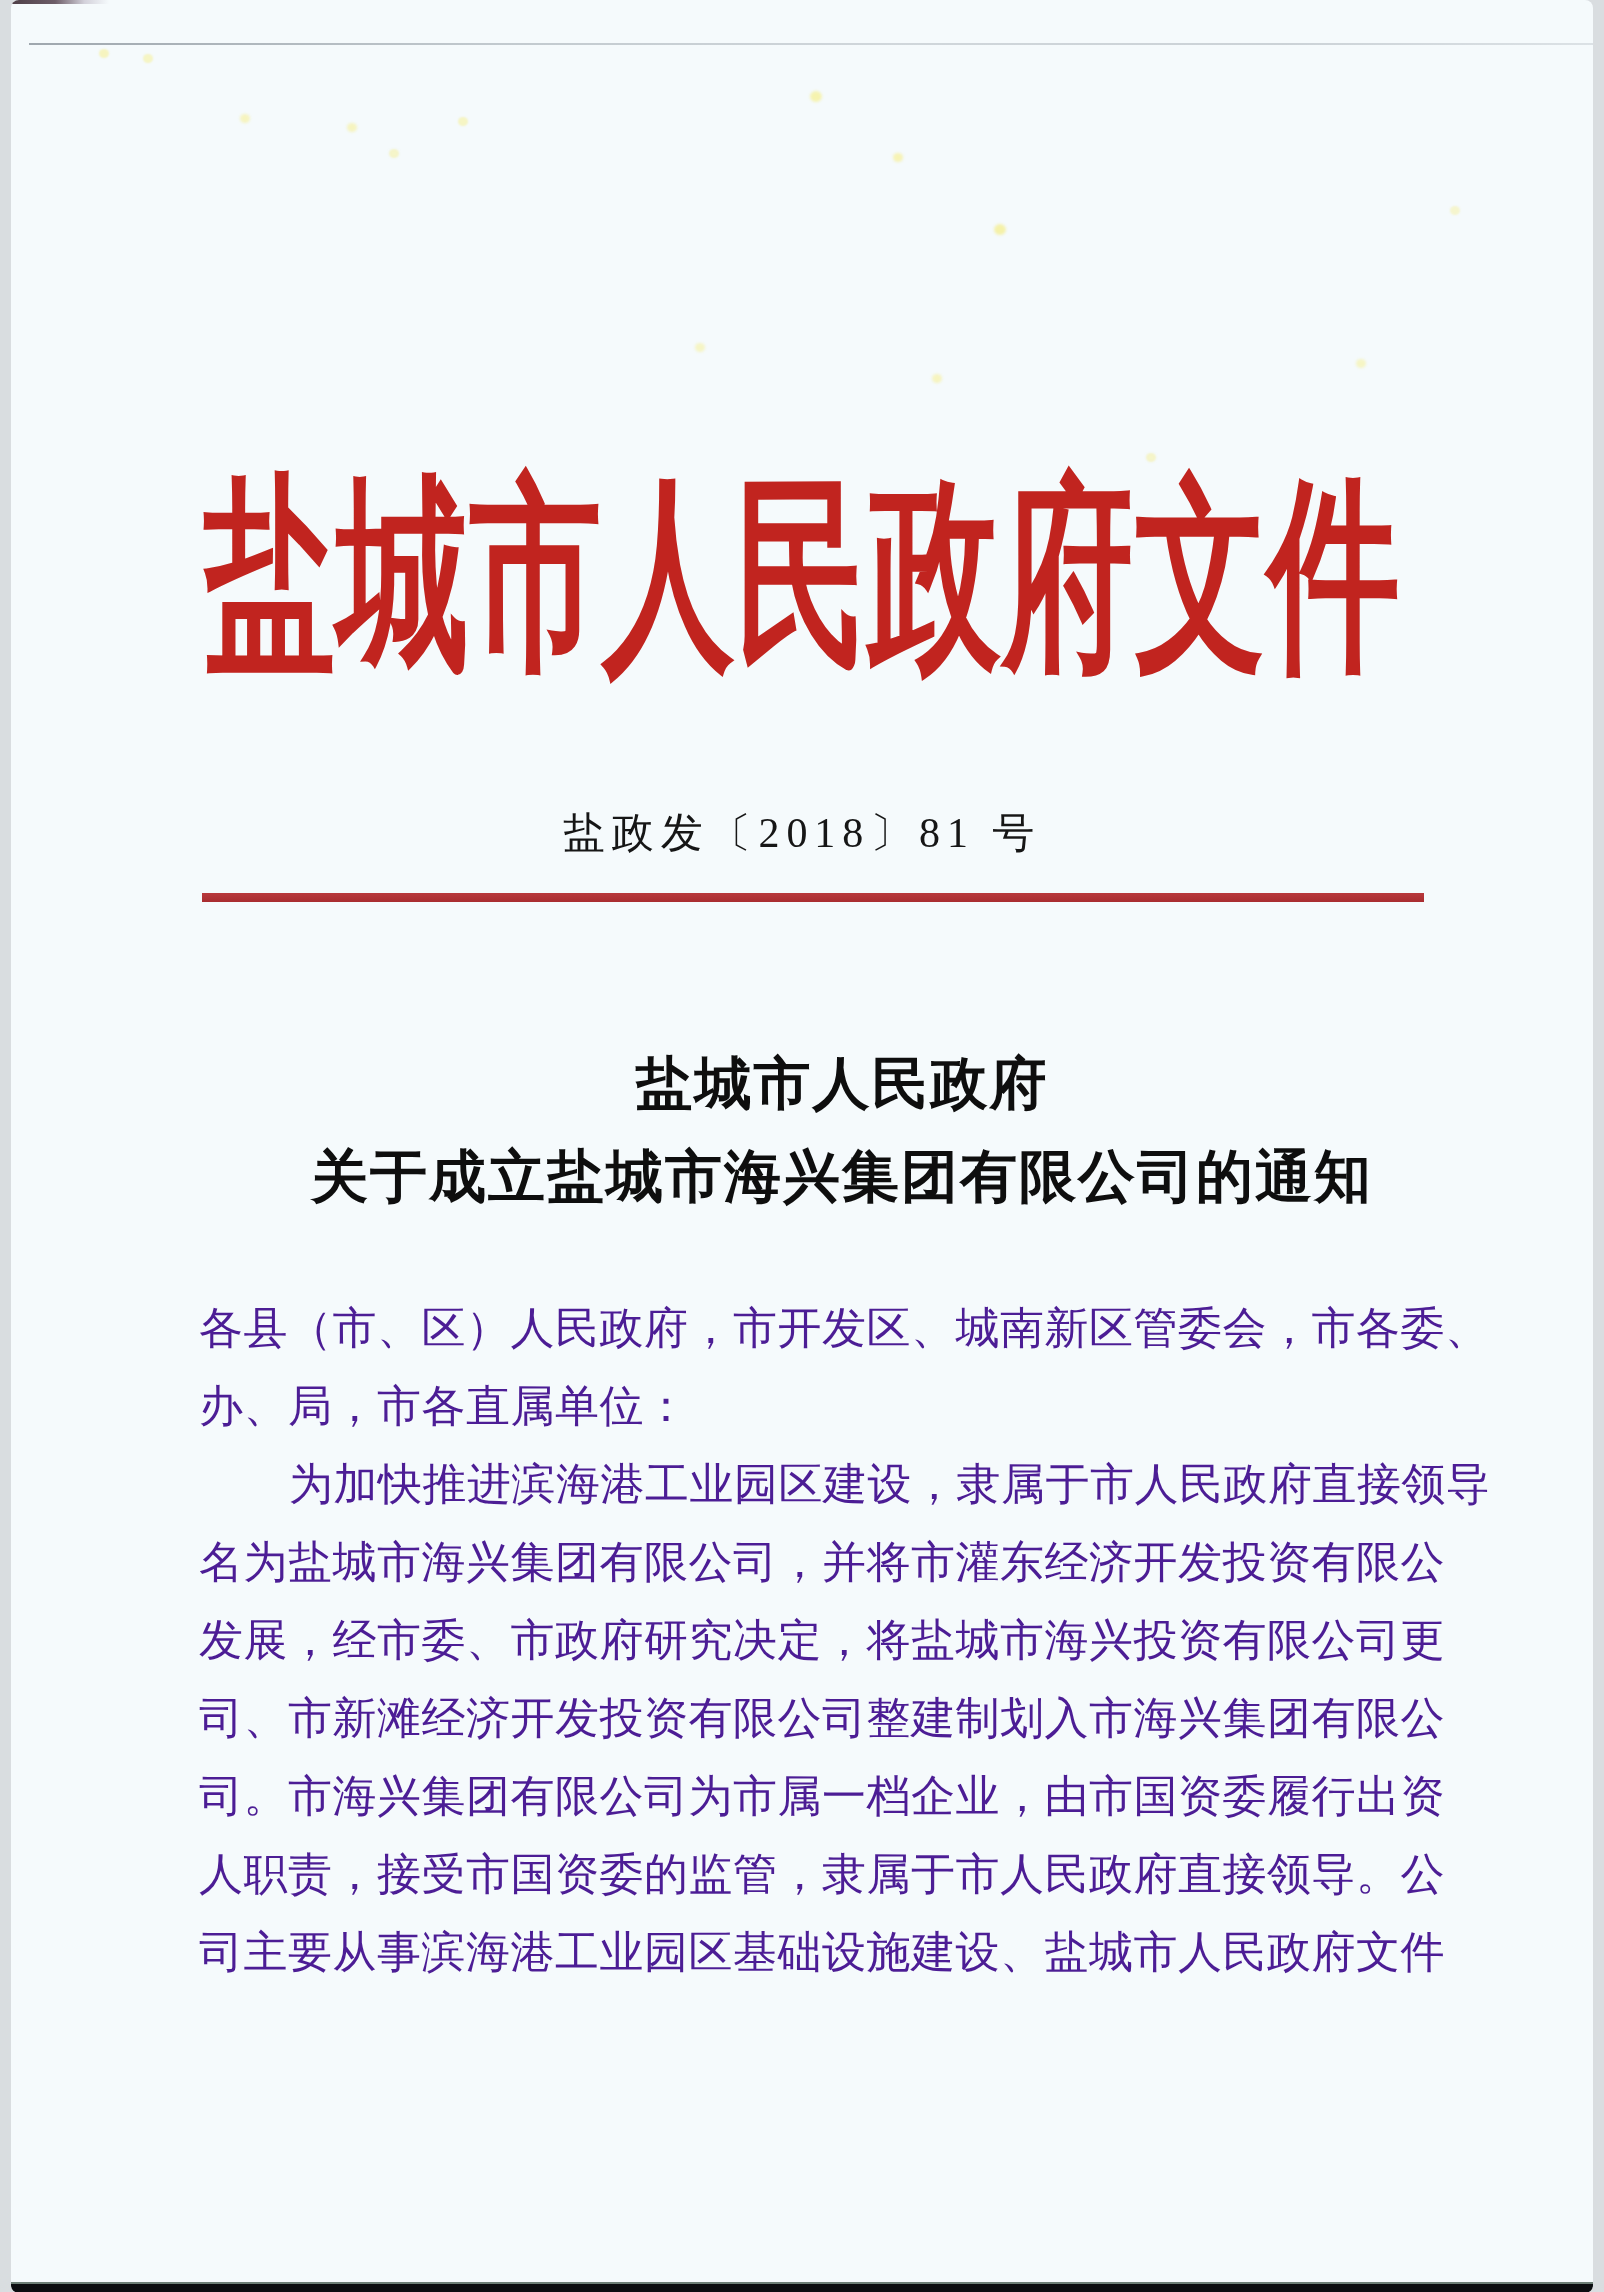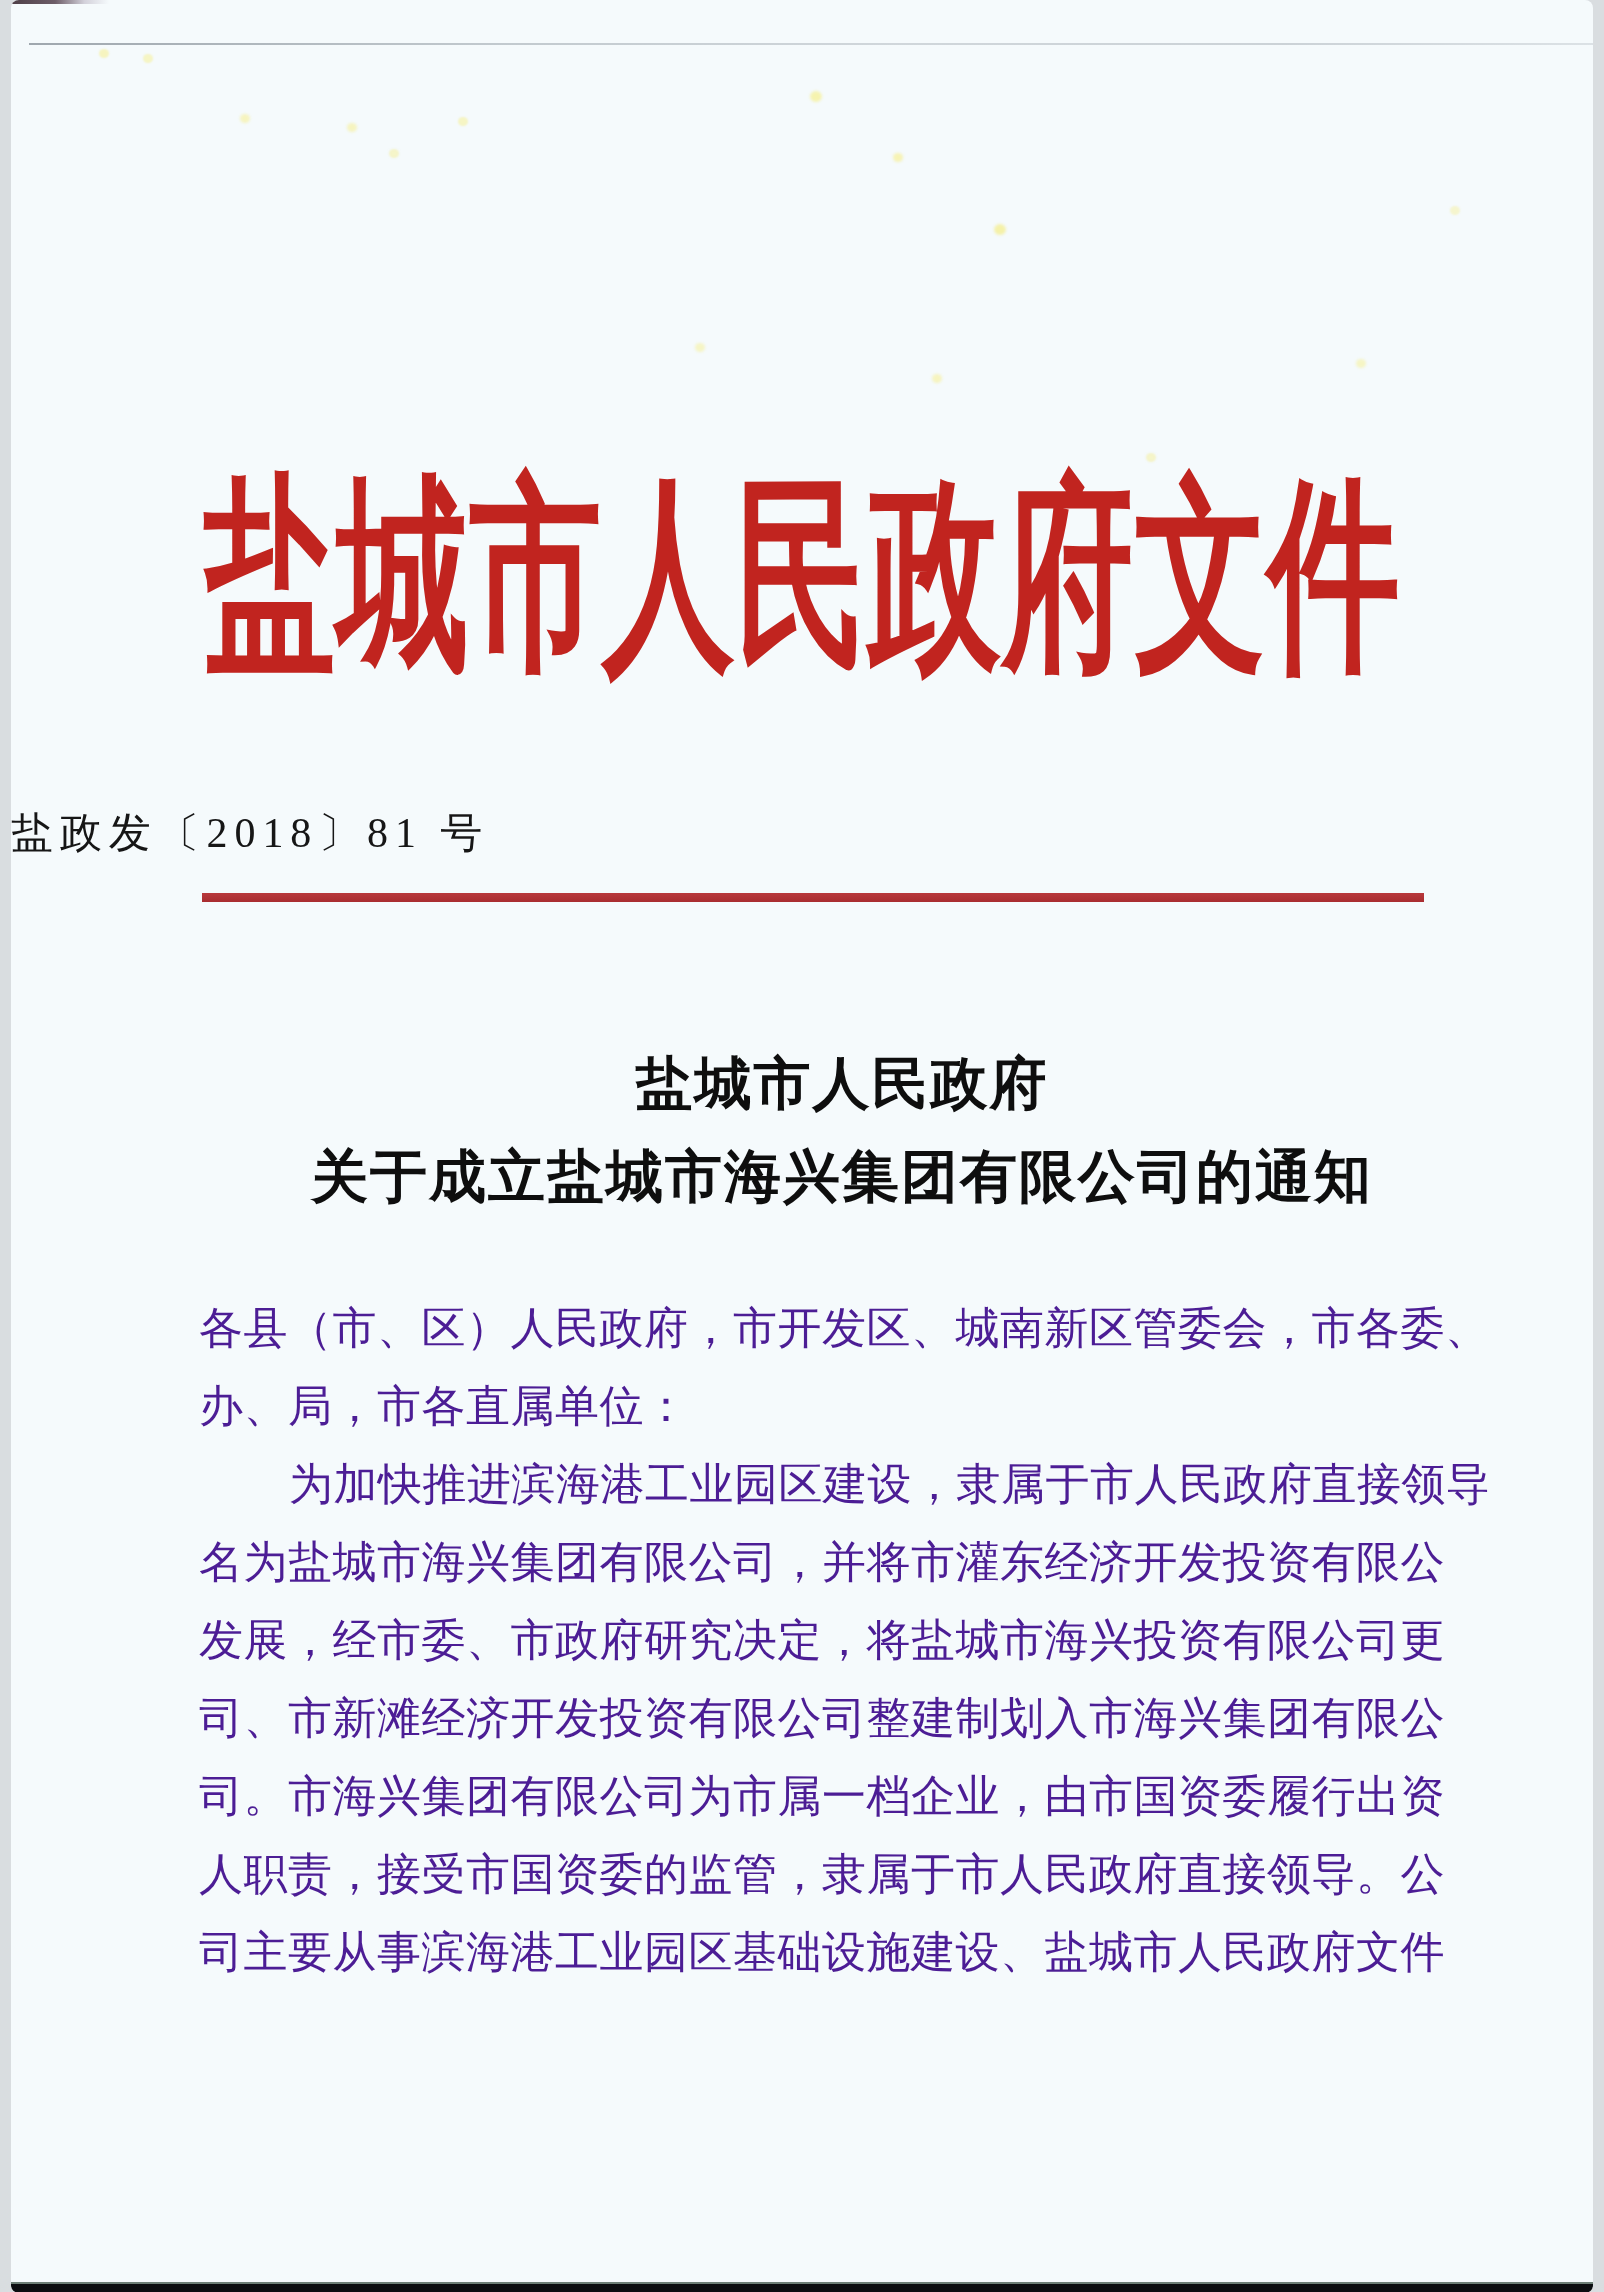--- a/index.html
+++ b/index.html
@@ -56,21 +56,21 @@
     text-align: center;
     font-size: 132px; line-height: 1; font-weight: 900;
     color: #c1241f;
     transform: scaleY(1.58);
     transform-origin: center top;
     letter-spacing: 1px;
     white-space: nowrap;
   }
   .doc-number {
     position: absolute; left: 0; top: 808px; width: 100%;
-    text-align: left;
+    text-align: center;
     font-size: 42px; line-height: 1.2;
     color: #161616;
     letter-spacing: 6.9px;
   }
   .red-rule {
     position: absolute; left: 191px; top: 893px;
     width: 1222px; height: 8.8px;
     background: linear-gradient(to bottom, #b8393c, #a82c30);
   }
   .doc-title {

